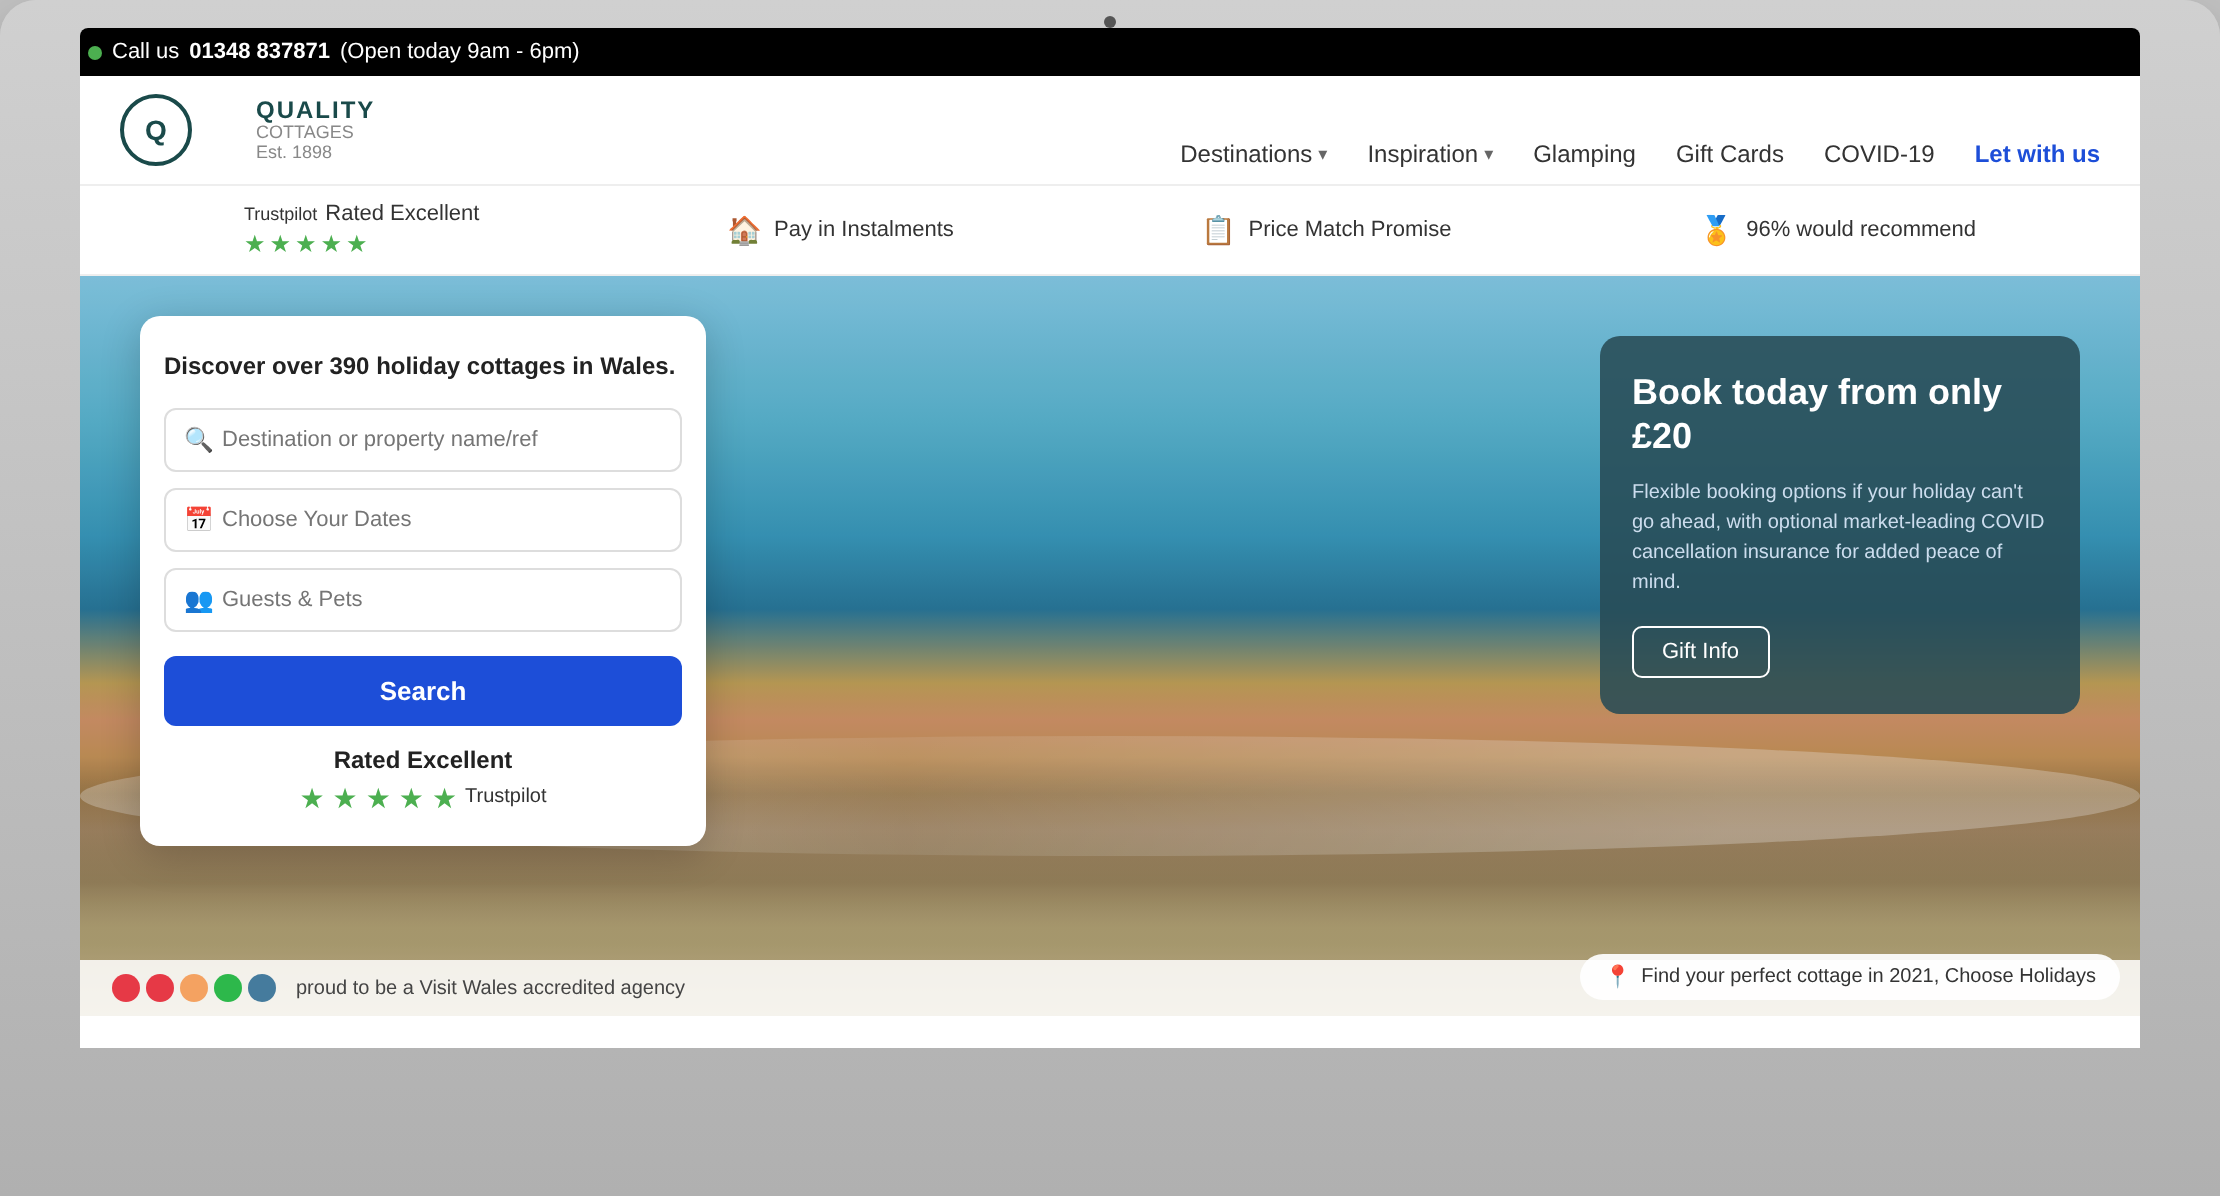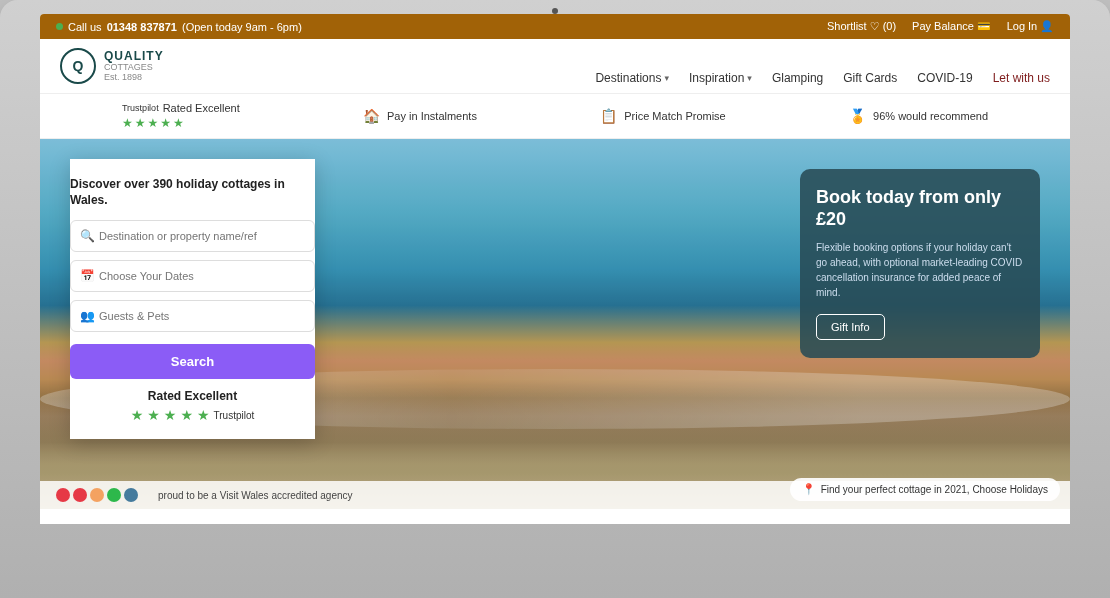--- a/index.html
+++ b/index.html
@@ -35,26 +35,26 @@
       background: #555;
       border-radius: 50%;
       position: absolute;
       top: 8px;
       left: 50%;
       transform: translateX(-50%);
     }
 
     
     .top-bar {
-      background: #a16207;
+      background: #000000;
       color: #fff;
       font-size: 11px;
-      padding: 6px 16px;
-      display: flex;
-      align-items: center;
+      padding: 6px 4px;
+      display: flex;
+      align-items: flex-start;
       justify-content: space-between;
     }
     .top-bar-left {
       display: flex;
       align-items: center;
       gap: 5px;
     }
     .green-dot {
       width: 7px;
       height: 7px;
@@ -90,33 +90,34 @@
       border-radius: 50%;
       display: flex;
       align-items: center;
       justify-content: center;
       font-size: 14px;
       font-weight: bold;
       color: #1a4a4a;
     }
     .logo-text {
       line-height: 1.1;
+      margin-left: 24px;
     }
     .logo-text .brand { font-size: 12px; font-weight: bold; color: #1a4a4a; letter-spacing: 1px; }
     .logo-text .sub { font-size: 9px; color: #888; }
     .nav-links {
       display: flex;
       align-items: center;
       gap: 20px;
       font-size: 12px;
       color: #333;
       margin-top: 24px;
     }
     .nav-links .nav-item { cursor: pointer; display: flex; align-items: center; gap: 3px; }
-    .nav-links .let-with-us { color: #7f1d1d; font-weight: 400; }
+    .nav-links .let-with-us { color: #1d4ed8; font-weight: 700; }
     .chevron { font-size: 9px; color: #666; }
 
     
     .trust-bar {
       background: #fff;
       border-bottom: 1px solid #eee;
       padding: 8px 20px;
       display: flex;
       align-items: center;
       justify-content: space-around;
@@ -166,24 +167,24 @@
       position: absolute;
       inset: 0;
       background: rgba(0,0,0,0.08);
     }
 
     
     .search-card {
       position: absolute;
       top: 20px;
       left: 30px;
-      width: 245px;
+      width: 283px;
       background: #fff;
-      border-radius: 0;
-      padding: 18px 0 16px;
+      border-radius: 10px;
+      padding: 18px 12px 16px;
       box-shadow: 0 4px 20px rgba(0,0,0,0.2);
       z-index: 10;
     }
     .search-card-title {
       font-size: 12px;
       font-weight: 600;
       color: #222;
       margin-bottom: 12px;
       line-height: 1.3;
     }
@@ -203,21 +204,21 @@
       width: 100%;
       border: 1px solid #ddd;
       border-radius: 6px;
       padding: 9px 9px 9px 28px;
       font-size: 11px;
       color: #999;
       outline: none;
     }
     .search-btn {
       width: 100%;
-      background: #8b5cf6;
+      background: #1d4ed8;
       color: #fff;
       border: none;
       border-radius: 6px;
       padding: 10px;
       font-size: 13px;
       font-weight: 600;
       cursor: pointer;
       margin-top: 4px;
     }
     .search-card-footer {
@@ -296,21 +297,21 @@
       bottom: 0;
       left: 0;
       right: 0;
       height: 28px;
       background: rgba(255,255,255,0.85);
       display: flex;
       align-items: center;
       padding: 0 16px;
       font-size: 10px;
       color: #444;
-      gap: 20px;
+      gap: 10px;
       z-index: 5;
     }
     .flag-dots {
       display: flex;
       gap: 3px;
     }
     .flag-dot {
       width: 14px;
       height: 14px;
       border-radius: 50%;
@@ -322,33 +323,20 @@
 <div class="laptop-outer">
   <div class="camera-dot"></div>
   <div class="laptop-screen">
 
     <div class="top-bar">
       <div class="top-bar-left">
         <span class="green-dot"></span>
         <span>Call us</span>
         <strong>01348 837871</strong>
         <span>(Open today 9am - 6pm)</span>
-      </div>
-      <div class="top-bar-right">
-        <span>
-          <span>Shortlist</span>
-          ♡
-          <span>(0)</span>
-        </span>
-        <span>
-          <span>Pay Balance</span> 💳
-        </span>
-        <span>
-          <span>Log In</span> 👤
-        </span>
       </div>
     </div>
 
     <div class="nav-bar">
       <div class="logo-area">
         <div class="logo-circle">
           <span>Q</span>
         </div>
         <div class="logo-text">
           <div class="brand">

